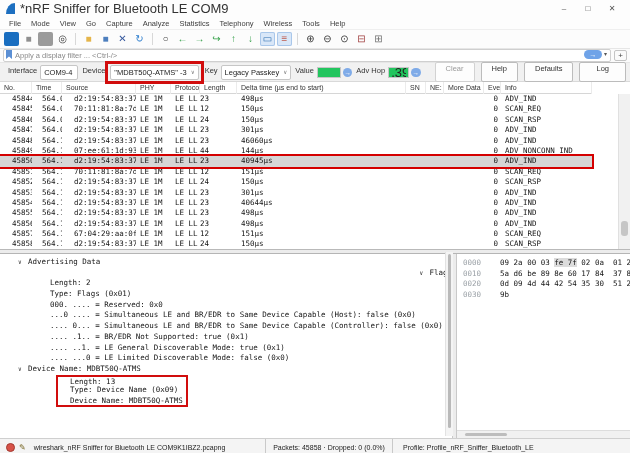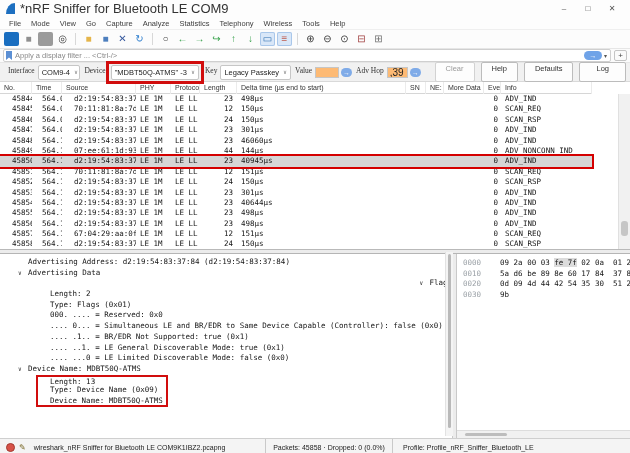--- a/index.html
+++ b/index.html
@@ -17,66 +17,66 @@
   .menu-item{font-size:7.5px;color:#404040;padding:0 5px;}
   
   .toolbar{height:18px;display:flex;align-items:center;background:#fcfcfc;border-top:1px solid #efefef;border-bottom:1px solid #e6e6e6;padding-left:3px;}
   .tb-icon{width:15px;height:14px;display:inline-flex;align-items:center;justify-content:center;font-size:10px;line-height:14px;margin:0 1px;border-radius:2px;}
   .tb-icon .glyph{pointer-events:none;}
   .tb-icon.fin::before{content:"";width:9px;height:11px;background:currentColor;border-radius:95% 5% 0 0 / 100% 12% 0 0;}
   .tb-icon.sep{width:1px;height:12px;background:#d8d8d8;margin:0 4px;border-radius:0;}
   .tb-icon.pressed{background:#d9e7f8;box-shadow:inset 0 0 0 1px #a9c7ea;}
   
   .filterbar{height:14px;display:flex;align-items:center;background:#fbfbfb;padding:1px 3px;border-bottom:1px solid #e6e6e6;box-sizing:border-box;}
-  .filter-box{flex:1;display:flex;align-items:center;background:#fff;border:1px solid #cfcfcf;border-radius:2px;height:11px;padding:0 2px;}
+  .filter-box{flex:1;display:flex;background:#fff;border:1px solid #cfcfcf;border-radius:2px;height:11px;padding:0 2px;}
   .bookmark{width:6px;height:9px;background:#5b8fd4;clip-path:polygon(0 0,100% 0,100% 100%,50% 72%,0 100%);margin-right:3px;}
   .filter-input{flex:1;border:none;outline:none;font-size:7.5px;color:#333;background:transparent;height:10px;padding:0;font-family:"Liberation Sans",sans-serif;}
   .filter-input::placeholder{color:#8a8a8a;}
   .apply-btn{width:18px;height:9px;border-radius:5px;background:#6fa3e8;color:#fff;font-size:7px;line-height:9px;text-align:center;margin:0 2px;}
   .filter-caret{font-size:6px;color:#555;margin-right:1px;}
   .plus-btn{width:13px;height:11px;border:1px solid #c4c4c4;border-radius:2px;background:#fafafa;font-size:8px;line-height:10px;text-align:center;color:#444;margin-left:3px;box-sizing:border-box;}
   
   .ifacebar{height:19px;display:flex;align-items:center;background:#f1f1f1;border-bottom:1px solid #d9d9d9;padding:0 4px;box-sizing:border-box;font-size:7.5px;white-space:nowrap;}
-  .if-label{color:#333;margin:0 3px 4px 4px;font-family:Liberation Serif, serif;}
+  .if-label{color:#333;margin:0 3px 4px 4px;}
   .combo{display:inline-flex;align-items:center;background:#fff;border:1px solid #c6c6c6;border-radius:2px;height:13px;padding:0 3px;color:#222;}
   .combo .caret{font-size:5.5px;color:#777;margin-left:4px;}
   .device-red{display:inline-flex;border:3px solid #d10d0d;padding:1px 2px;margin:-5px -3px;position:relative;z-index:6;background:transparent;}
-  .mini-input{width:24px;height:11px;border:1px solid #c6c6c6;background:#fdba74;font-size:10px;padding:0 2px;font-family:"Liberation Sans",sans-serif;color:#222;box-sizing:border-box;}
+  .mini-input{width:24px;height:11px;border:1px solid #c6c6c6;background:#22c55e;font-size:13px;padding:0 2px;font-family:"Liberation Sans",sans-serif;color:#222;box-sizing:border-box;}
   .mini-arrow{width:15px;height:9px;border-radius:5px;background:#7fabe8;color:#fff;font-size:6.5px;line-height:9px;text-align:center;margin-left:2px;}
   .if-btn{height:20px;border:1px solid #bcbcbc;border-radius:2px;background:#fdfdfd;font-size:7.5px;line-height:12px;text-align:center;color:#333;padding:0 10px;margin-left:6px;box-sizing:border-box;}
   .if-btn.disabled{color:#9a9a9a;border-color:#d2d2d2;margin-left:14px;}
   
   .pkt-area{position:relative;height:168px;background:#fff;border-bottom:1px solid #b9b9b9;box-sizing:border-box;}
   .pgrid{display:grid;grid-template-columns:32px 30px 74px 35px 29px 37px 169px 20px 18px 40px 17px 91px;width:592px;box-sizing:border-box;}
   .pkt-header{height:12px;border-bottom:1px solid #d6d6d6;background:#fff;font-size:7px;color:#333;align-items:center;}
   .hcell{padding-left:4px;border-right:1px solid #ebebeb;overflow:hidden;white-space:nowrap;height:12px;line-height:12px;box-sizing:border-box;}
   .rows{font-family:"DejaVu Sans Mono",monospace;font-size:7.5px;color:#141414;}
   .prow{height:10.4px;line-height:10.4px;align-items:center;position:relative;}
   .prow span{overflow:hidden;white-space:nowrap;}
   .c-no{padding-left:12px;}
   .c-time{padding-left:10px;}
   .c-src{padding-left:12px;}
   .c-phy,.c-proto,.c-delta,.c-info{padding-left:4px;}
-  .c-len{text-align:right;padding-right:4px;}
+  .c-len{text-align:left;padding-right:4px;}
   .c-eve{text-align:right;padding-right:3px;}
   .prow.selected{background:#d6d6d6;outline:2px solid #d40000;outline-offset:0;z-index:5;}
   .vscroll{position:absolute;top:12px;right:0;bottom:0;width:11px;background:#f1f1f1;border-left:1px solid #e0e0e0;}
   .vscroll .thumb{position:absolute;left:2px;right:2px;top:82%;height:15px;background:#c6c6c6;border-radius:3px;}
   
   .splitter{height:4px;background:#ececec;border-bottom:1px solid #b5b5b5;box-sizing:border-box;}
   
   .bottom{display:flex;height:184px;background:#fff;}
   .detail-pane{position:relative;width:452px;background:#fff;overflow:hidden;box-sizing:border-box;
     font-family:"DejaVu Sans Mono",monospace;font-size:7.5px;color:#141414;padding-top:3px;}
   .dline{height:10.7px;line-height:10.7px;white-space:pre;display:flex;}
   .dline.i1{padding-left:18px;}
   .dline.i2{padding-left:33px;justify-content:flex-end;}
   .dline.i3{padding-left:40px;}
   .tree-arrow{display:inline-block;width:10px;font-size:6px;color:#333;text-align:left;}
-  .dline[class*="red-"]{margin-left:36px;width:132px;box-sizing:border-box;padding-left:2px;
+  .dline[class*="red-"]{margin-left:56px;width:132px;box-sizing:border-box;padding-left:2px;
     border-left:2px solid #d10d0d;border-right:2px solid #d10d0d;background:#fff;}
   .dline.red-top{border-top:2px solid #d10d0d;}
   .dline.red-bot{border-bottom:2px solid #d10d0d;}
   .detail-vscroll{position:absolute;top:0;right:0;bottom:0;width:7px;background:#f4f4f4;border-left:1px solid #e2e2e2;}
   .detail-vscroll .thumb{position:absolute;left:2px;width:3px;top:2px;bottom:8px;background:#b9b9b9;border-radius:2px;}
   .vsplit{width:5px;background:#ececec;border-left:1px solid #c9c9c9;border-right:1px solid #c9c9c9;box-sizing:border-box;}
   .hex-pane{position:relative;flex:1;background:#fff;overflow:hidden;font-family:"DejaVu Sans Mono",monospace;font-size:7.5px;padding-top:4px;}
   .hexrow{height:10.5px;line-height:10.5px;white-space:pre;padding-left:6px;}
   .hoff{color:#9aa0a6;margin-right:19px;}
   .hbytes{color:#141414;}
@@ -480,23 +480,20 @@
     <div class="vscroll">
         <div class="thumb"></div>
       </div>
   </div>
 
   <div class="splitter"></div>
 
   <div class="bottom">
     <div class="detail-pane">
 
-        <div class="dline i1">
-          <span class="tree-arrow"></span><span class="dtext">Advertising Address: d2:19:54:83:37:84 (d2:19:54:83:37:84)</span>
-        </div>
 
         <div class="dline i1">
           <span class="tree-arrow">∨</span><span class="dtext">Advertising Data</span>
         </div>
 
         <div class="dline i2">
           <span class="tree-arrow">∨</span><span class="dtext">Flags</span>
         </div>
 
         <div class="dline i3">
@@ -504,20 +501,23 @@
         </div>
 
         <div class="dline i3">
           <span class="tree-arrow"></span><span class="dtext">Type: Flags (0x01)</span>
         </div>
 
         <div class="dline i3">
           <span class="tree-arrow"></span><span class="dtext">000. .... = Reserved: 0x0</span>
         </div>
 
+        <div class="dline i3">
+          <span class="tree-arrow"></span><span class="dtext">...0 .... = Simultaneous LE and BR/EDR to Same Device Capable (Host): false (0x0)</span>
+        </div>
 
         <div class="dline i3">
           <span class="tree-arrow"></span><span class="dtext">.... 0... = Simultaneous LE and BR/EDR to Same Device Capable (Controller): false (0x0)</span>
         </div>
 
         <div class="dline i3">
           <span class="tree-arrow"></span><span class="dtext">.... .1.. = BR/EDR Not Supported: true (0x1)</span>
         </div>
 
         <div class="dline i3">

